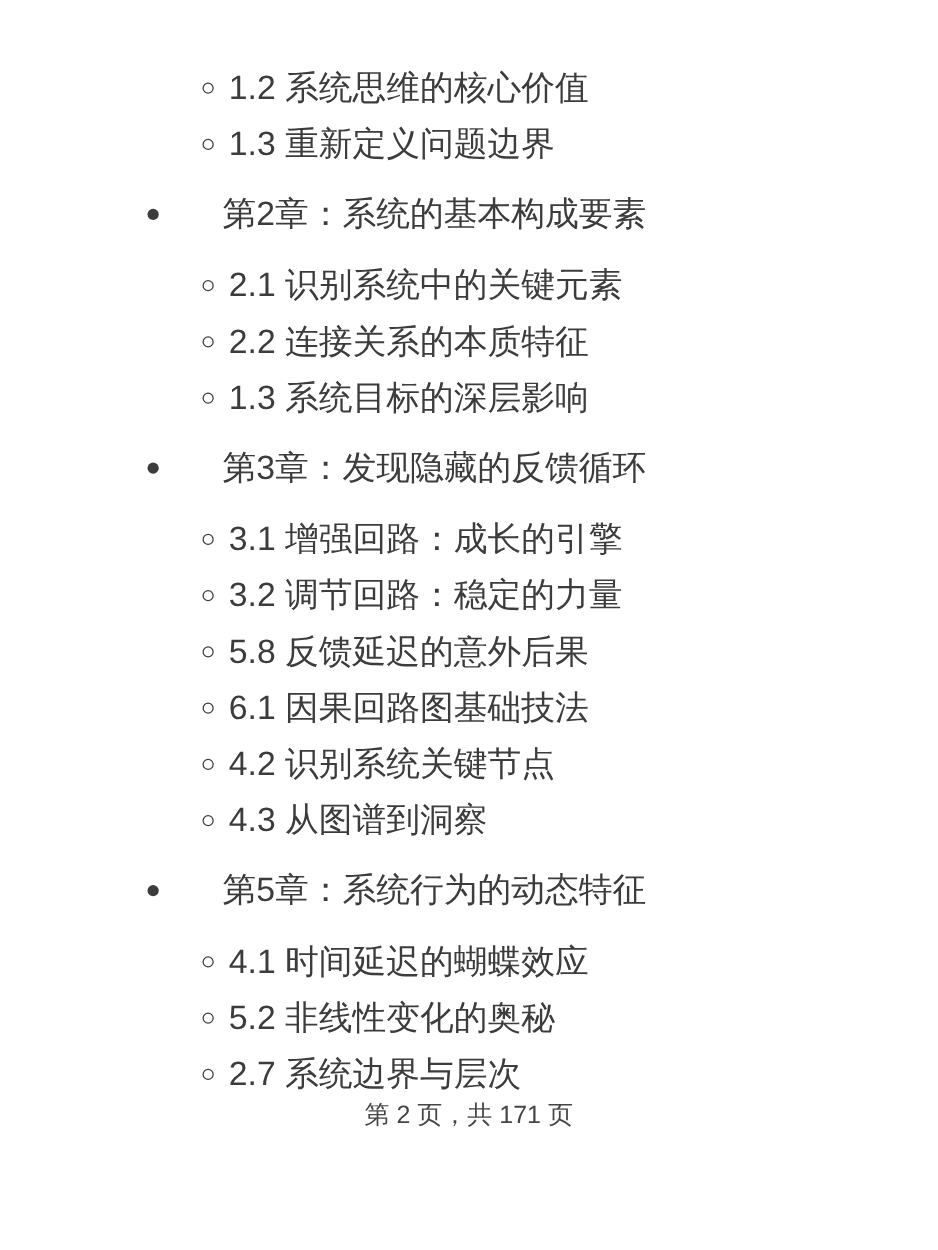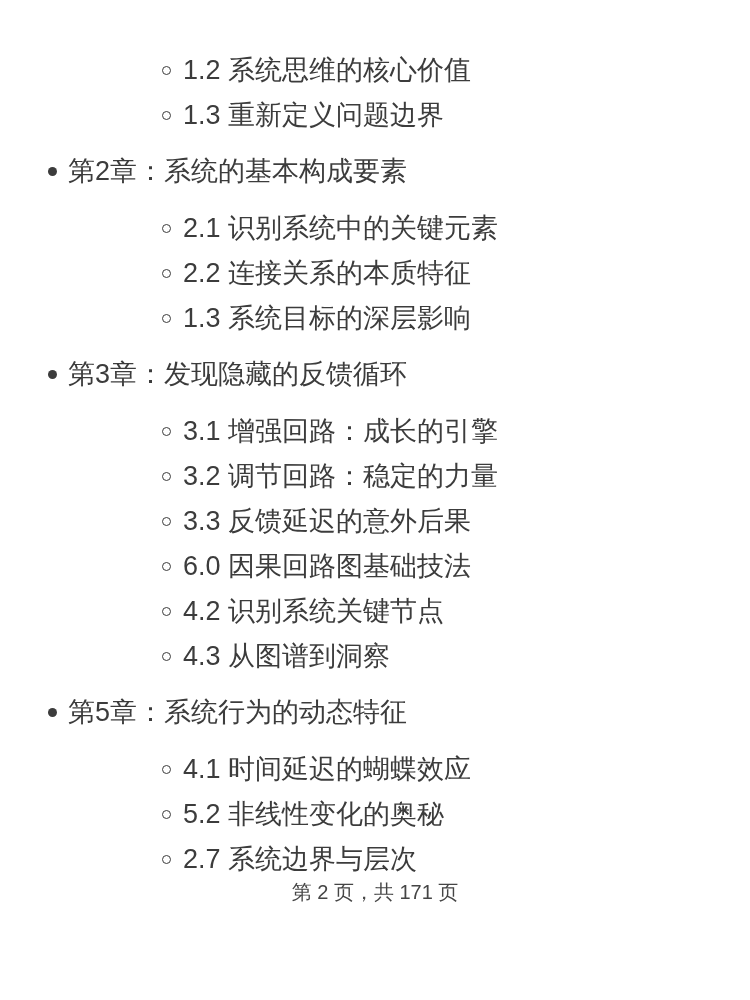--- a/index.html
+++ b/index.html
@@ -21,22 +21,23 @@
     font-size: 27px;
   }
   .row {
     display: flex;
     align-items: center;
     height: 45px;
     line-height: 45px;
     white-space: nowrap;
   }
   .row.chapter {
-    padding-left: 44px;
+    padding-left: 114px;
     margin: 11px 0 12px 0;
+    gap: 40px;
   }
   .row.sub {
     padding-left: 158px;
   }
   .marker {
     flex: 0 0 auto;
     display: inline-block;
     width: 9px;
     height: 9px;
     border-radius: 50%;
@@ -99,26 +100,26 @@
     <div class="row sub">
       <span class="marker open"></span>
       <span class="label">3.1 增强回路：成长的引擎</span>
     </div>
     <div class="row sub">
       <span class="marker open"></span>
       <span class="label">3.2 调节回路：稳定的力量</span>
     </div>
     <div class="row sub">
       <span class="marker open"></span>
-      <span class="label">3.3 反馈延迟的意外后果</span>
+      <span class="label">5.8 反馈延迟的意外后果</span>
     </div>
 
     <div class="row sub">
       <span class="marker open"></span>
-      <span class="label">6.0 因果回路图基础技法</span>
+      <span class="label">6.1 因果回路图基础技法</span>
     </div>
     <div class="row sub">
       <span class="marker open"></span>
       <span class="label">4.2 识别系统关键节点</span>
     </div>
     <div class="row sub">
       <span class="marker open"></span>
       <span class="label">4.3 从图谱到洞察</span>
     </div>
 

